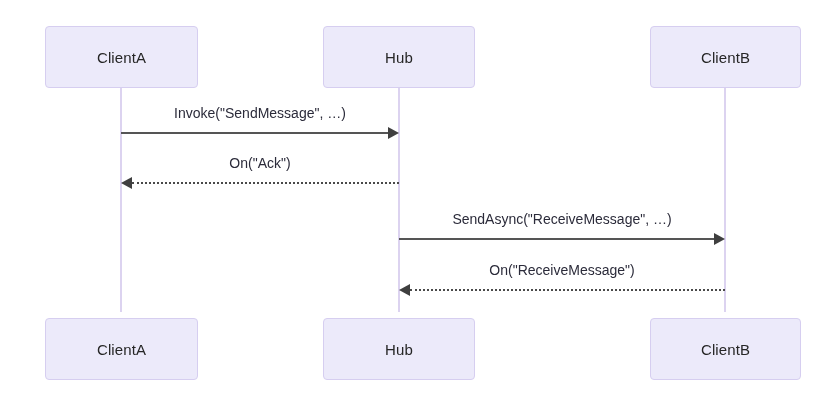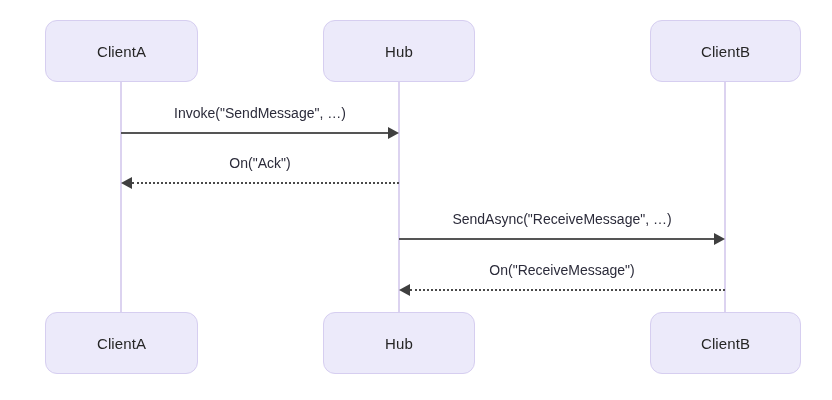--- a/index.html
+++ b/index.html
@@ -17,27 +17,28 @@
     position: relative;
     width: 832px;
     height: 400px;
   }
   
   .participant-box {
     position: absolute;
     box-sizing: border-box;
     background: #ECEAFA;
     border: 1px solid #D6CEF0;
-    border-radius: 12px;
+    border-radius: 4px;
     display: flex;
     align-items: center;
     justify-content: center;
     font-size: 15px;
     color: #262626;
     letter-spacing: 0.1px;
+    margin-top: 6px;
   }
   .participant-label {
     display: block;
     line-height: 1;
   }
   
   .lifeline {
     position: absolute;
     width: 2px;
     background: #DCD3F0;

